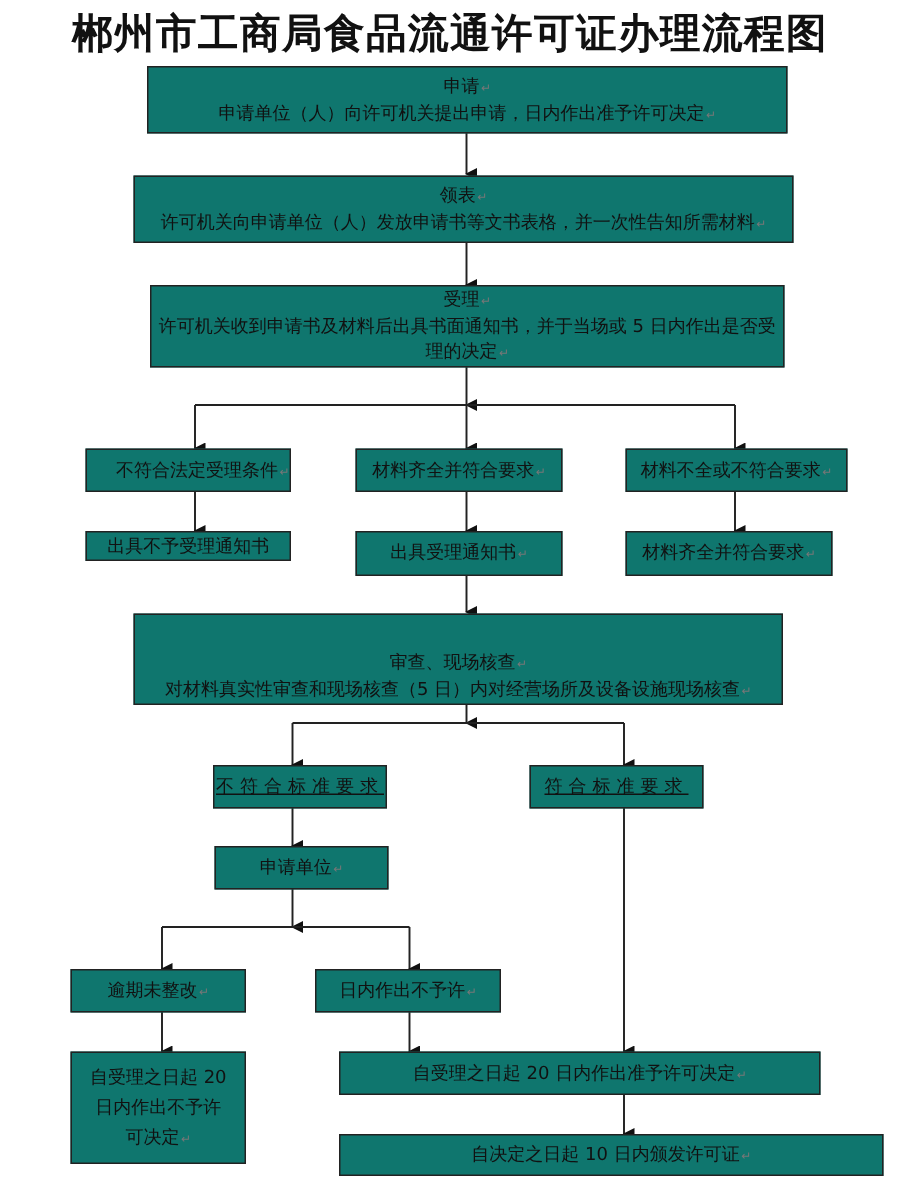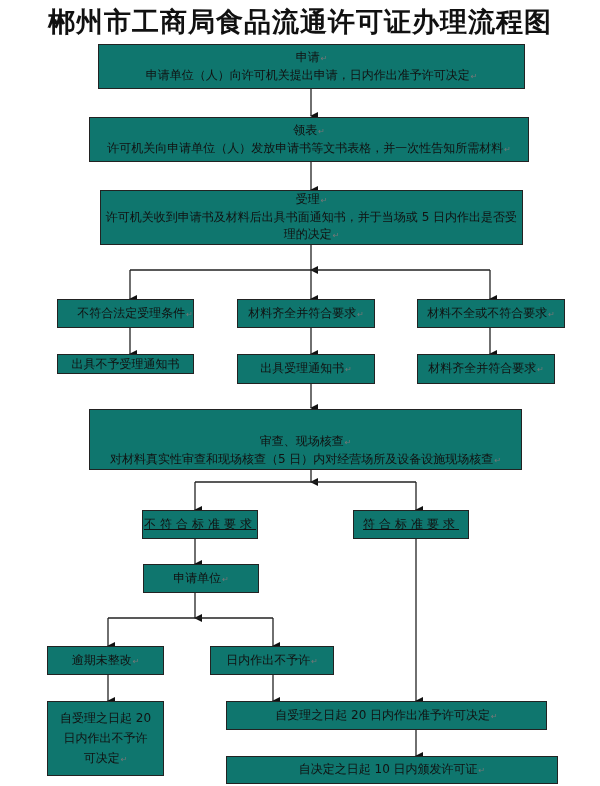--- a/index.html
+++ b/index.html
@@ -126,15 +126,15 @@
 
 <div class="box" style="left:47px; top:701px; width:117px; height:75px; line-height:20px;">
   <span class="l">自受理之日起 20</span>
   <span class="l">日内作出不予许</span>
   <span class="l ret">可决定</span>
 </div>
 
 <div class="box" style="left:226px; top:701px; width:321px; height:29px;">
   <span class="ret">自受理之日起 20 日内作出准予许可决定</span>
 </div>
-<div class="box" style="left:226px; top:756px; width:332px; height:28px;">
+<div class="box" style="left:226px; top:756px; width:363px; height:28px;">
   <span class="ret">自决定之日起 10 日内颁发许可证</span>
 </div>
 
 </body></html>

